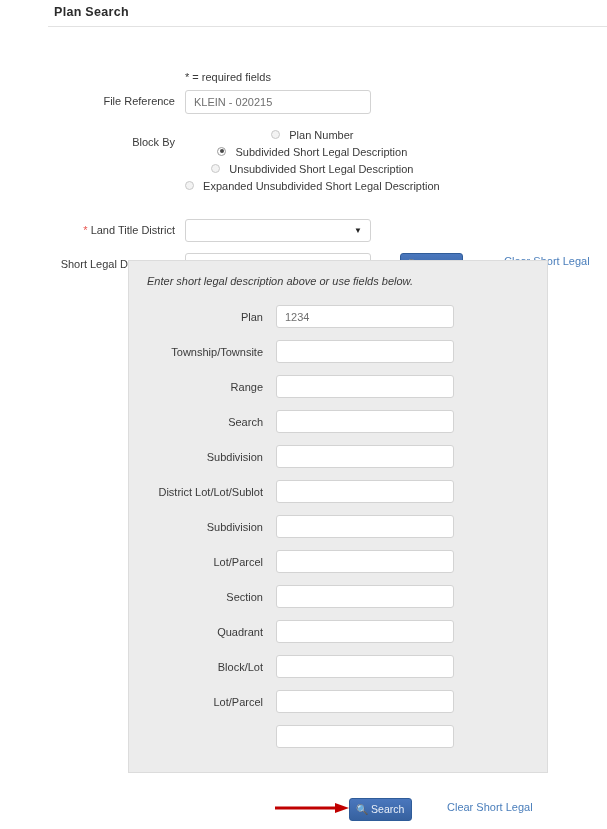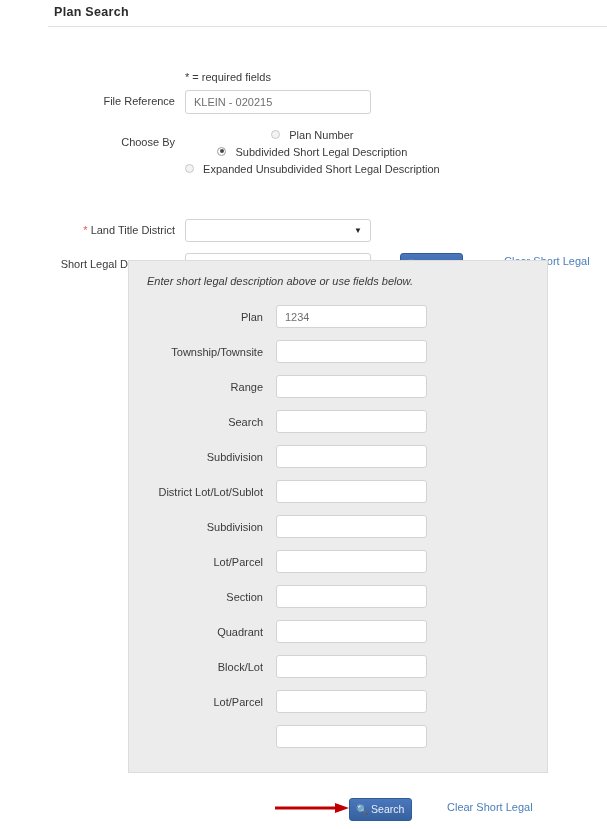--- a/index.html
+++ b/index.html
@@ -239,21 +239,21 @@
     line-height: 24px;
     font-size: 11px;
     color: #3a3a3a;
     white-space: nowrap;
   }
   input.p-txt {
     position: absolute;
     left: 147px;
     top: 0;
     box-sizing: border-box;
-    width: 151px;
+    width: 178px;
     height: 23px;
     border: 1px solid #d3d3d3;
     border-radius: 3px;
     background: #ffffff;
     font-family: "Liberation Sans", sans-serif;
     font-size: 11px;
     color: #6f6f6f;
     padding: 0 8px;
     outline: none;
   }
@@ -278,33 +278,37 @@
 
 <div class="form-area">
 
   <div class="note">* = required fields</div>
 
   <div class="row" style="left:0; top:62px; width:607px;">
     <span class="lbl" style="left:35px; top:0; width:140px;">File Reference</span>
     <input class="txt" type="text" style="left: 185px; top: 0px; width: 186px;" value="KLEIN - 020215">
   </div>
 
-  <span class="lbl" style="left:35px; top:103px; width:140px;">Choose By</span>
+  <span class="lbl" style="left:35px; top:103px; width:140px;">Block By</span>
 
   <div class="radio-group">
     <div class="radio-row">
       <span class="radio-dot"></span>
       <span class="radio-label">Plan Number</span>
     </div>
     <div class="radio-row">
       <span class="radio-dot checked"></span>
       <span class="radio-label">Subdivided Short Legal Description</span>
     </div>
     <div class="radio-row">
       <span class="radio-dot"></span>
+      <span class="radio-label">Unsubdivided Short Legal Description</span>
+    </div>
+    <div class="radio-row">
+      <span class="radio-dot"></span>
       <span class="radio-label">Expanded Unsubdivided Short Legal Description</span>
     </div>
   </div>
 
   <span class="lbl" style="left:35px; top:191px; width:140px;">
     <span class="req-star">*</span>
     <span>Land Title District</span>
   </span>
   <div class="sel-wrap">
     <span class="sel-text">Choose</span>

